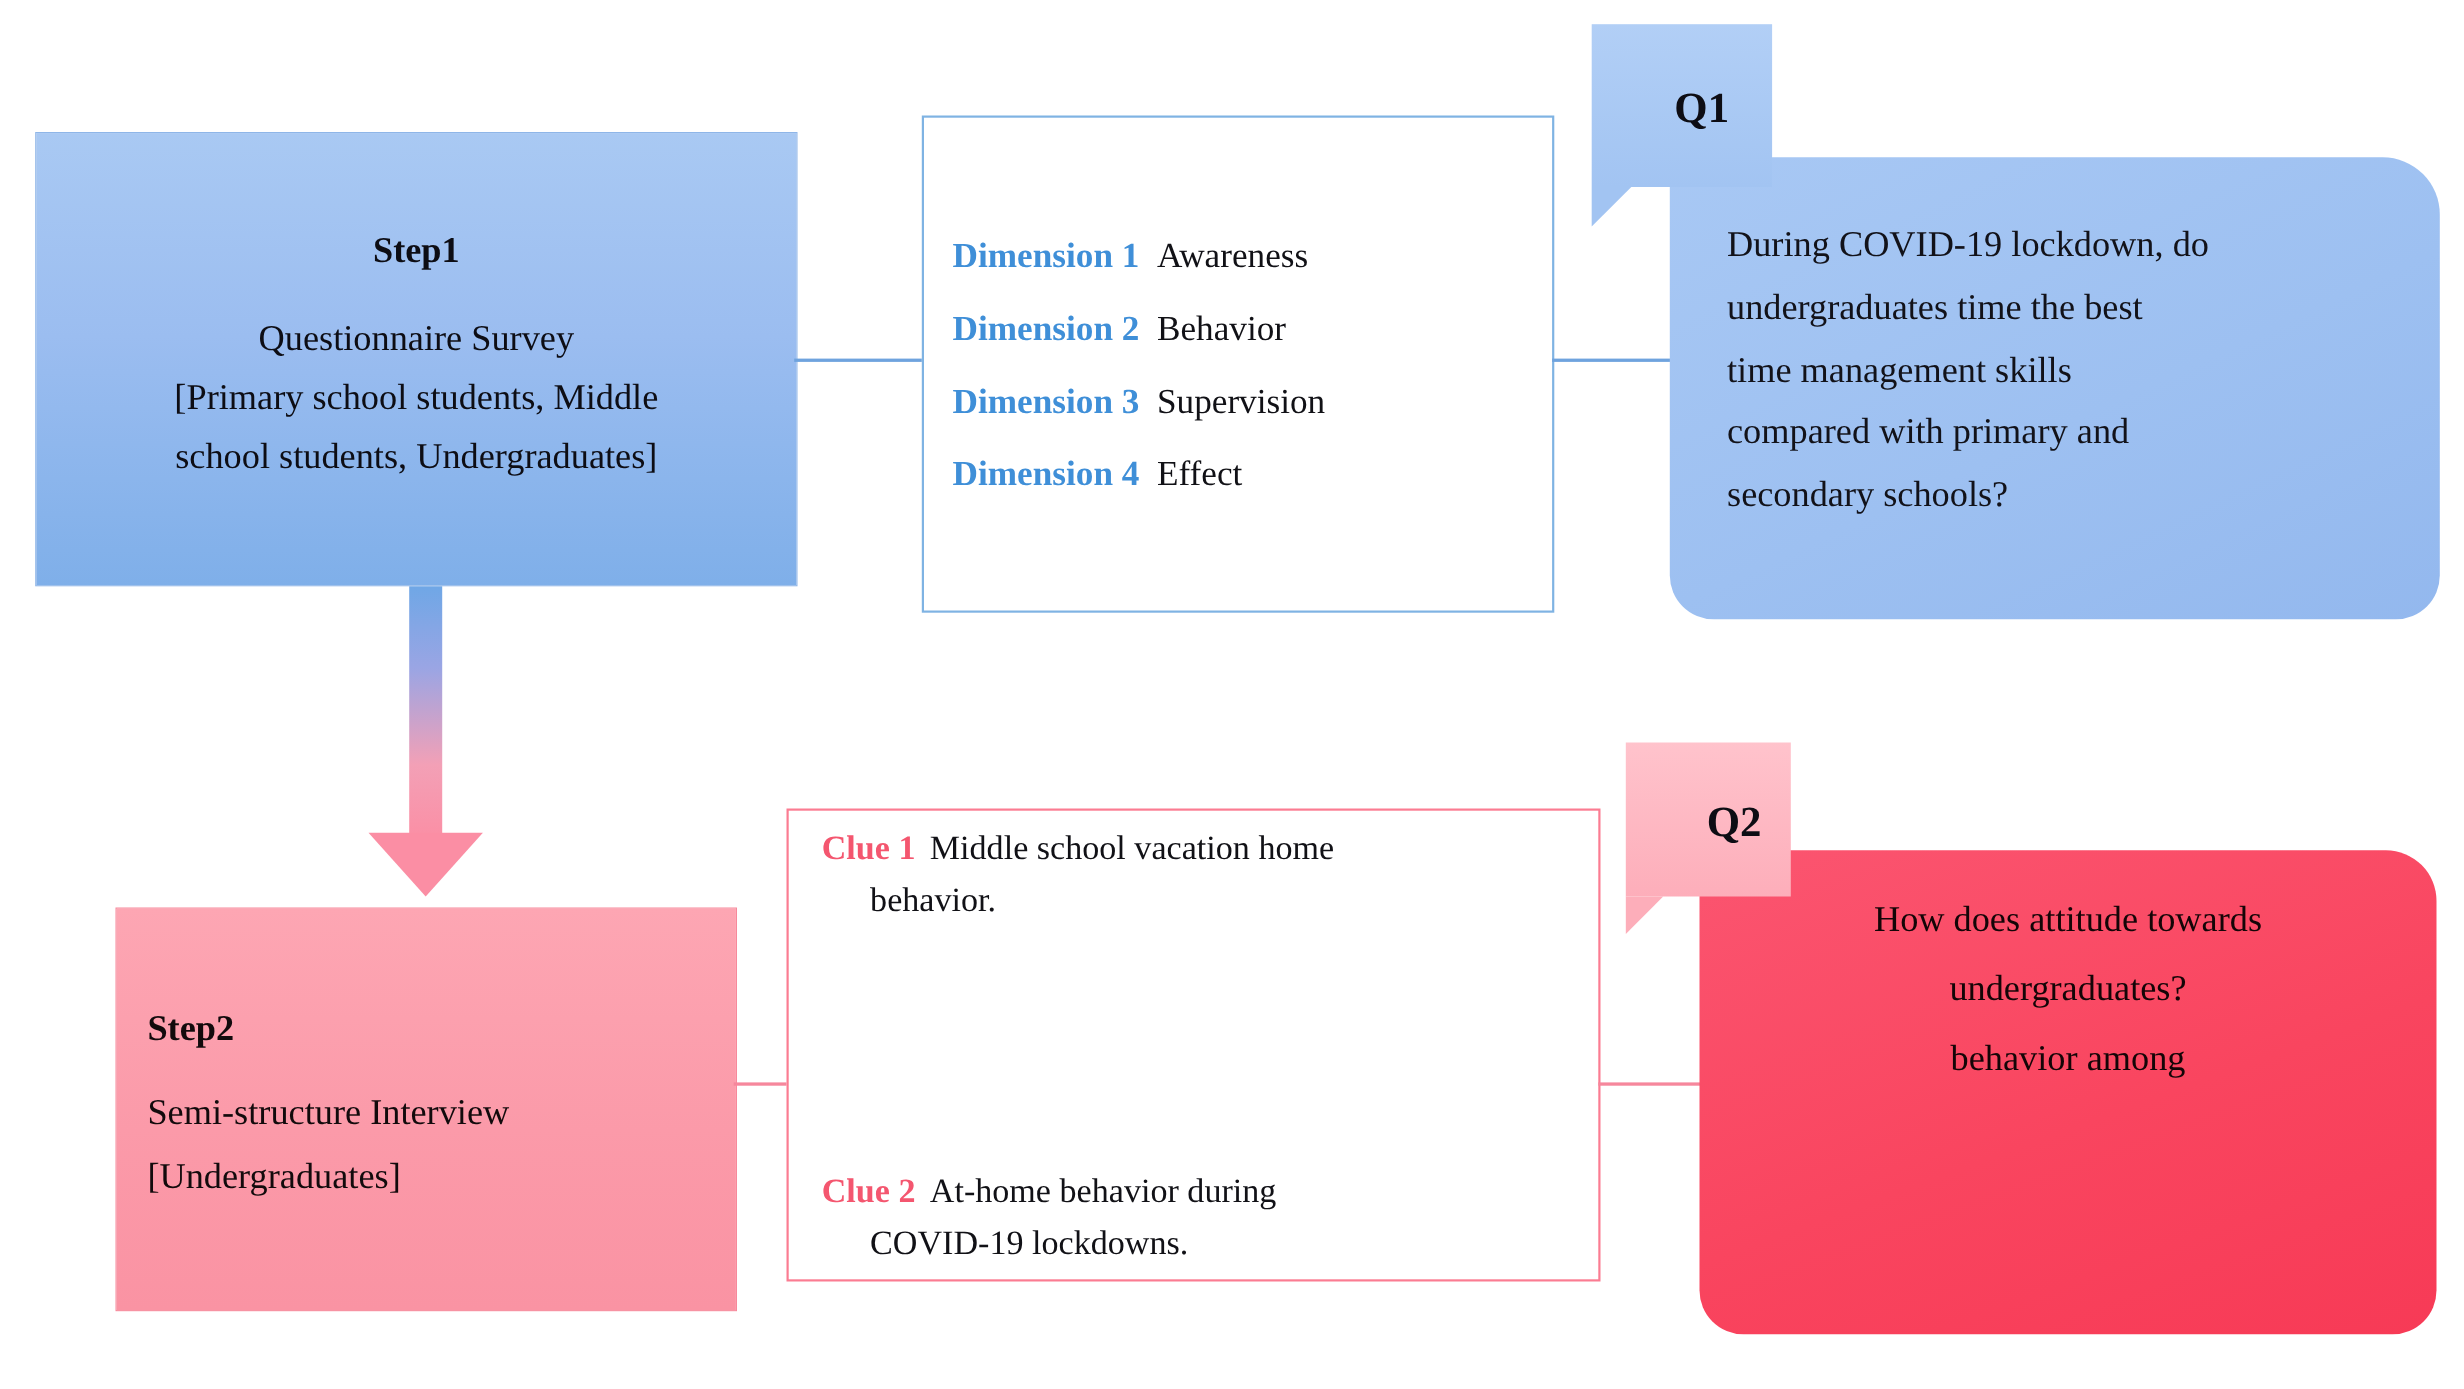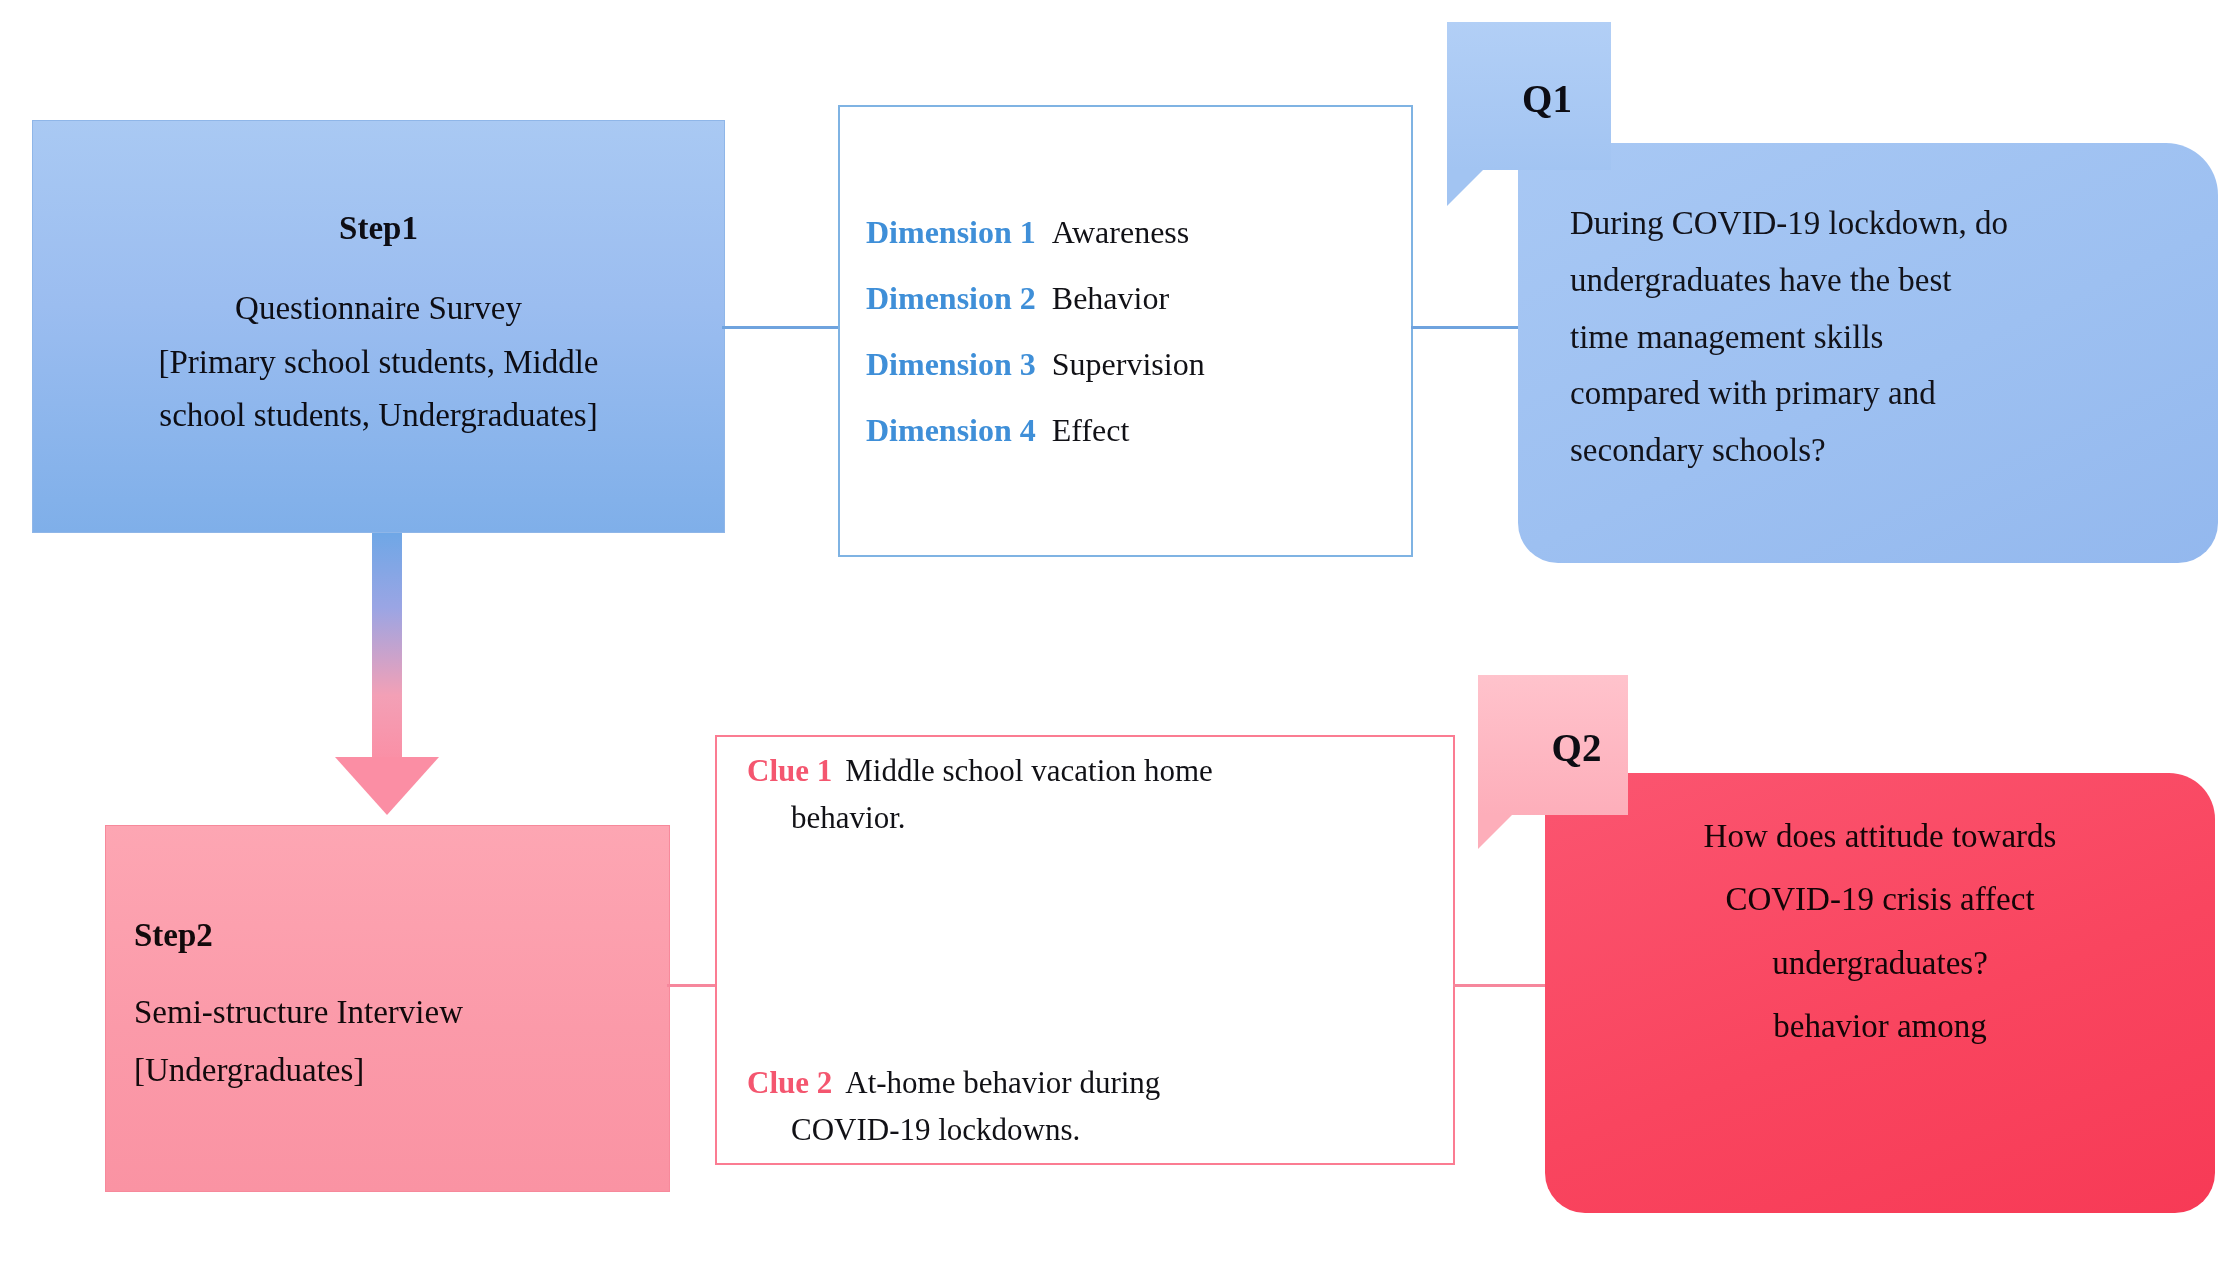--- a/index.html
+++ b/index.html
@@ -217,21 +217,21 @@
     <div class="dim-row">
       <span class="dim-key">Dimension 4</span>
       <span class="dim-val">Effect</span>
     </div>
   </div>
 
   <div class="conn conn-h-blue-right"></div>
 
   <div class="abs q1-body">
     <div class="q1-text">During COVID-19 lockdown, do</div>
-    <div class="q1-text">undergraduates have the best</div>
+    <div class="q1-text">undergraduates time the best</div>
     <div class="q1-text">time management skills</div>
     <div class="q1-text">compared with primary and</div>
     <div class="q1-text">secondary schools?</div>
   </div>
   <div class="abs q1-tab">
     <span class="q1-tab-label">Q1</span>
   </div>
   <div class="abs q1-tab-point"></div>
 
   <div class="abs arrow-shaft"></div>
@@ -253,21 +253,20 @@
     <div class="clue-row">
       <span class="clue-key">Clue 2</span><span>At-home behavior during</span>
       <span class="clue-cont">COVID-19 lockdowns.</span>
     </div>
   </div>
 
   <div class="conn conn-h-pink-right"></div>
 
   <div class="abs q2-body">
     <div class="q2-text">How does attitude towards</div>
-    <div class="q2-text">COVID-19 crisis affect</div>
     <div class="q2-text">undergraduates?</div>
     <div class="q2-text">behavior among</div>
   </div>
   <div class="abs q2-tab">
     <span class="q2-tab-label">Q2</span>
   </div>
   <div class="abs q2-tab-point"></div>
 
 </div>
 

